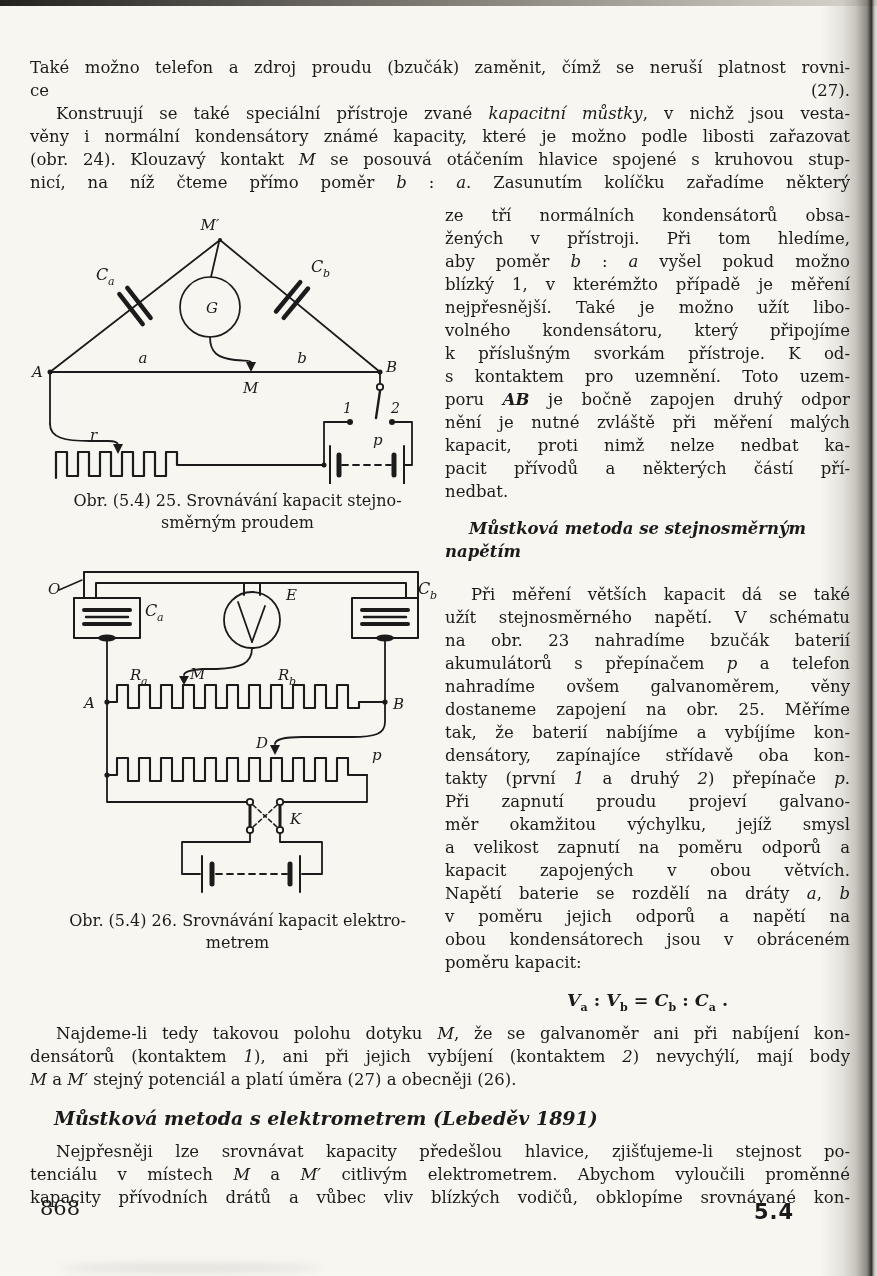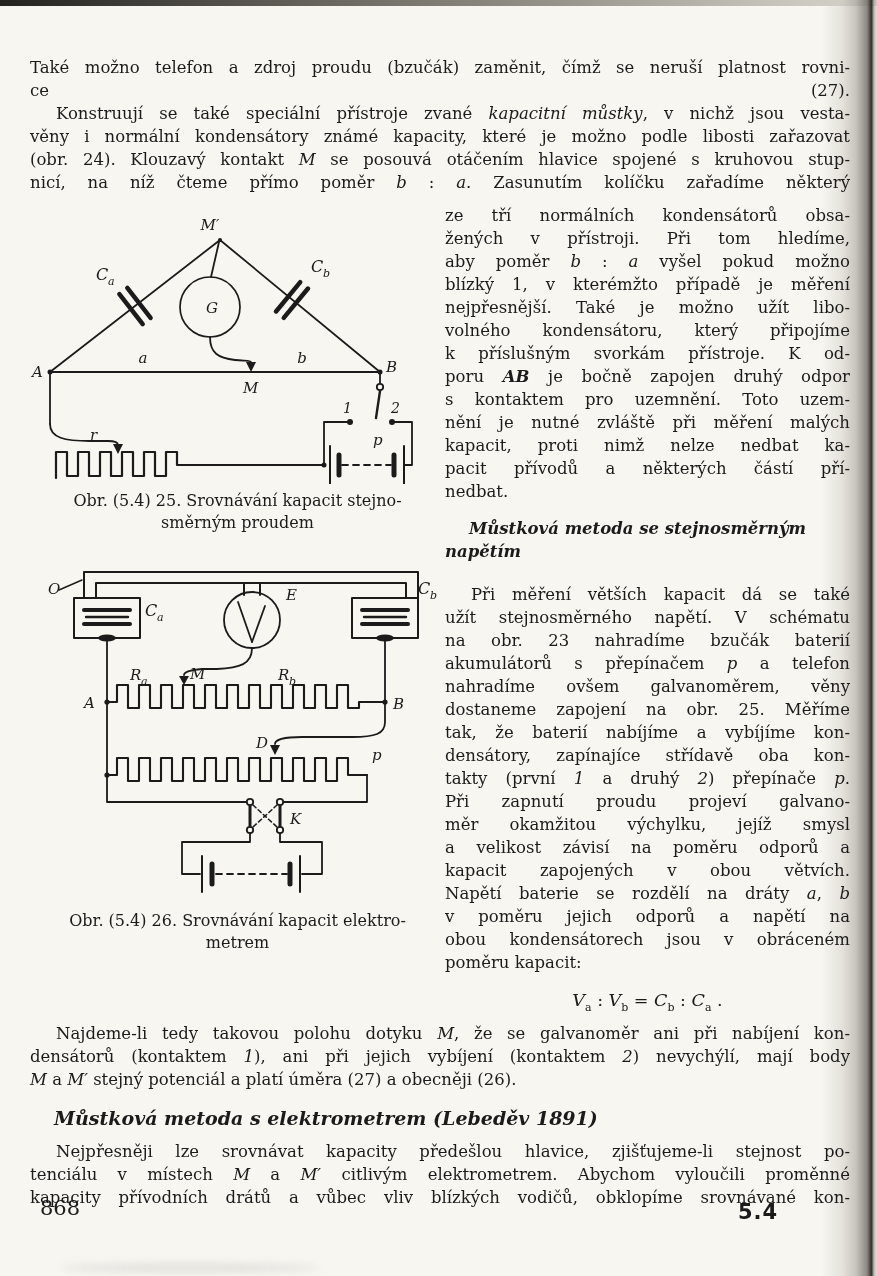--- a/index.html
+++ b/index.html
@@ -35,35 +35,35 @@
   .indent-first .tline:first-child{text-indent:26px;}
   .columns{display:flex;margin-top:10px;}
   .col-left{width:415px;flex:0 0 415px;}
   .col-right{width:405px;flex:0 0 405px;}
   .heading{font-weight:bold;font-style:italic;margin:14px 0 20px 0;}
   .heading .tline{text-align:left;text-align-last:left;}
   .heading .tline:first-child{text-indent:24px;}
   .caption{font-weight:normal;font-size:16px;margin-top:6px;}
   .caption .tline{text-align:center;text-align-last:center;line-height:22px;font-size:16px;}
   .formula{
-    text-align:center;font-size:17.5px;margin:16px 0 0 0;font-weight:normal;
+    text-align:center;font-size:17.5px;margin:16px 0 0 0;font-weight:bold;
   }
   .formula sub{font-size:11px;}
   figure{margin:0;padding:0;}
   .fig25-svg{display:block;margin:6px 0 0 0;}
   .fig26-svg{display:block;margin:18px 0 0 2px;}
   svg text{font-family:"DejaVu Serif", serif;font-style:italic;fill:#1b1b1b;}
   .bottom-block{margin-top:8px;}
   .heading-bottom{
     font-weight:bold;font-style:italic;font-size:19px;line-height:23px;
     margin:16px 0 10px 0;text-indent:24px;
   }
   .footer-pagenum{position:absolute;left:40px;top:1196px;font-size:21px;}
   .footer-section{
-    position:absolute;left:738px;top:1200px;font-size:21px;font-weight:bold;
+    position:absolute;left:754px;top:1200px;font-size:21px;font-weight:bold;
     font-family:"DejaVu Sans", sans-serif;letter-spacing:1px;
   }
 </style>
 </head>
 <body>
 
 <div class="scan-top-edge"></div>
 <div class="scan-right-edge"></div>
 <div class="scan-bottom-smudge"></div>
 
@@ -268,22 +268,22 @@
 
     <div class="col-right">
       <div class="para last-normal">
           <div class="tline">ze tří normálních kondensátorů obsa-</div>
           <div class="tline">žených v přístroji. Při tom hledíme,</div>
           <div class="tline">aby poměr <i>b</i> : <i>a</i> vyšel pokud možno</div>
           <div class="tline">blízký 1, v kterémžto případě je měření</div>
           <div class="tline">nejpřesnější. Také je možno užít libo-</div>
           <div class="tline">volného kondensátoru, který připojíme</div>
           <div class="tline">k příslušným svorkám přístroje. K od-</div>
+          <div class="tline">s kontaktem pro uzemnění. Toto uzem-</div>
           <div class="tline">poru <i><b>AB</b></i> je bočně zapojen druhý odpor</div>
-          <div class="tline">s kontaktem pro uzemnění. Toto uzem-</div>
           <div class="tline">nění je nutné zvláště při měření malých</div>
           <div class="tline">kapacit, proti nimž nelze nedbat ka-</div>
           <div class="tline">pacit přívodů a některých částí pří-</div>
           <div class="tline">nedbat.</div>
         </div>
       <div class="heading tline-wrap">
           <div class="tline">Můstková metoda se stejnosměrným</div>
           <div class="tline">napětím</div>
         </div>
       <div class="para indent-first last-normal">
@@ -291,21 +291,21 @@
           <div class="tline">užít stejnosměrného napětí. V schématu</div>
           <div class="tline">na obr. 23 nahradíme bzučák baterií</div>
           <div class="tline">akumulátorů s přepínačem <i>p</i> a telefon</div>
           <div class="tline">nahradíme ovšem galvanoměrem, věny</div>
           <div class="tline">dostaneme zapojení na obr. 25. Měříme</div>
           <div class="tline">tak, že baterií nabíjíme a vybíjíme kon-</div>
           <div class="tline">densátory, zapínajíce střídavě oba kon-</div>
           <div class="tline">takty (první <i>1</i> a druhý <i>2</i>) přepínače <i>p</i>.</div>
           <div class="tline">Při zapnutí proudu projeví galvano-</div>
           <div class="tline">měr okamžitou výchylku, jejíž smysl</div>
-          <div class="tline">a velikost závisí na poměru odporů a</div>
+          <div class="tline">a velikost zapnutí na poměru odporů a</div>
           <div class="tline">kapacit zapojených v obou větvích.</div>
           <div class="tline">Napětí baterie se rozdělí na dráty <i>a</i>, <i>b</i></div>
           <div class="tline">v poměru jejich odporů a napětí na</div>
           <div class="tline">obou kondensátorech jsou v obráceném</div>
           <div class="tline">poměru kapacit:</div>
         </div>
       <div class="formula"><i>V</i><sub>a</sub> : <i>V</i><sub>b</sub> = <i>C</i><sub>b</sub> : <i>C</i><sub>a</sub> .</div>
     </div>
   </div>
 

